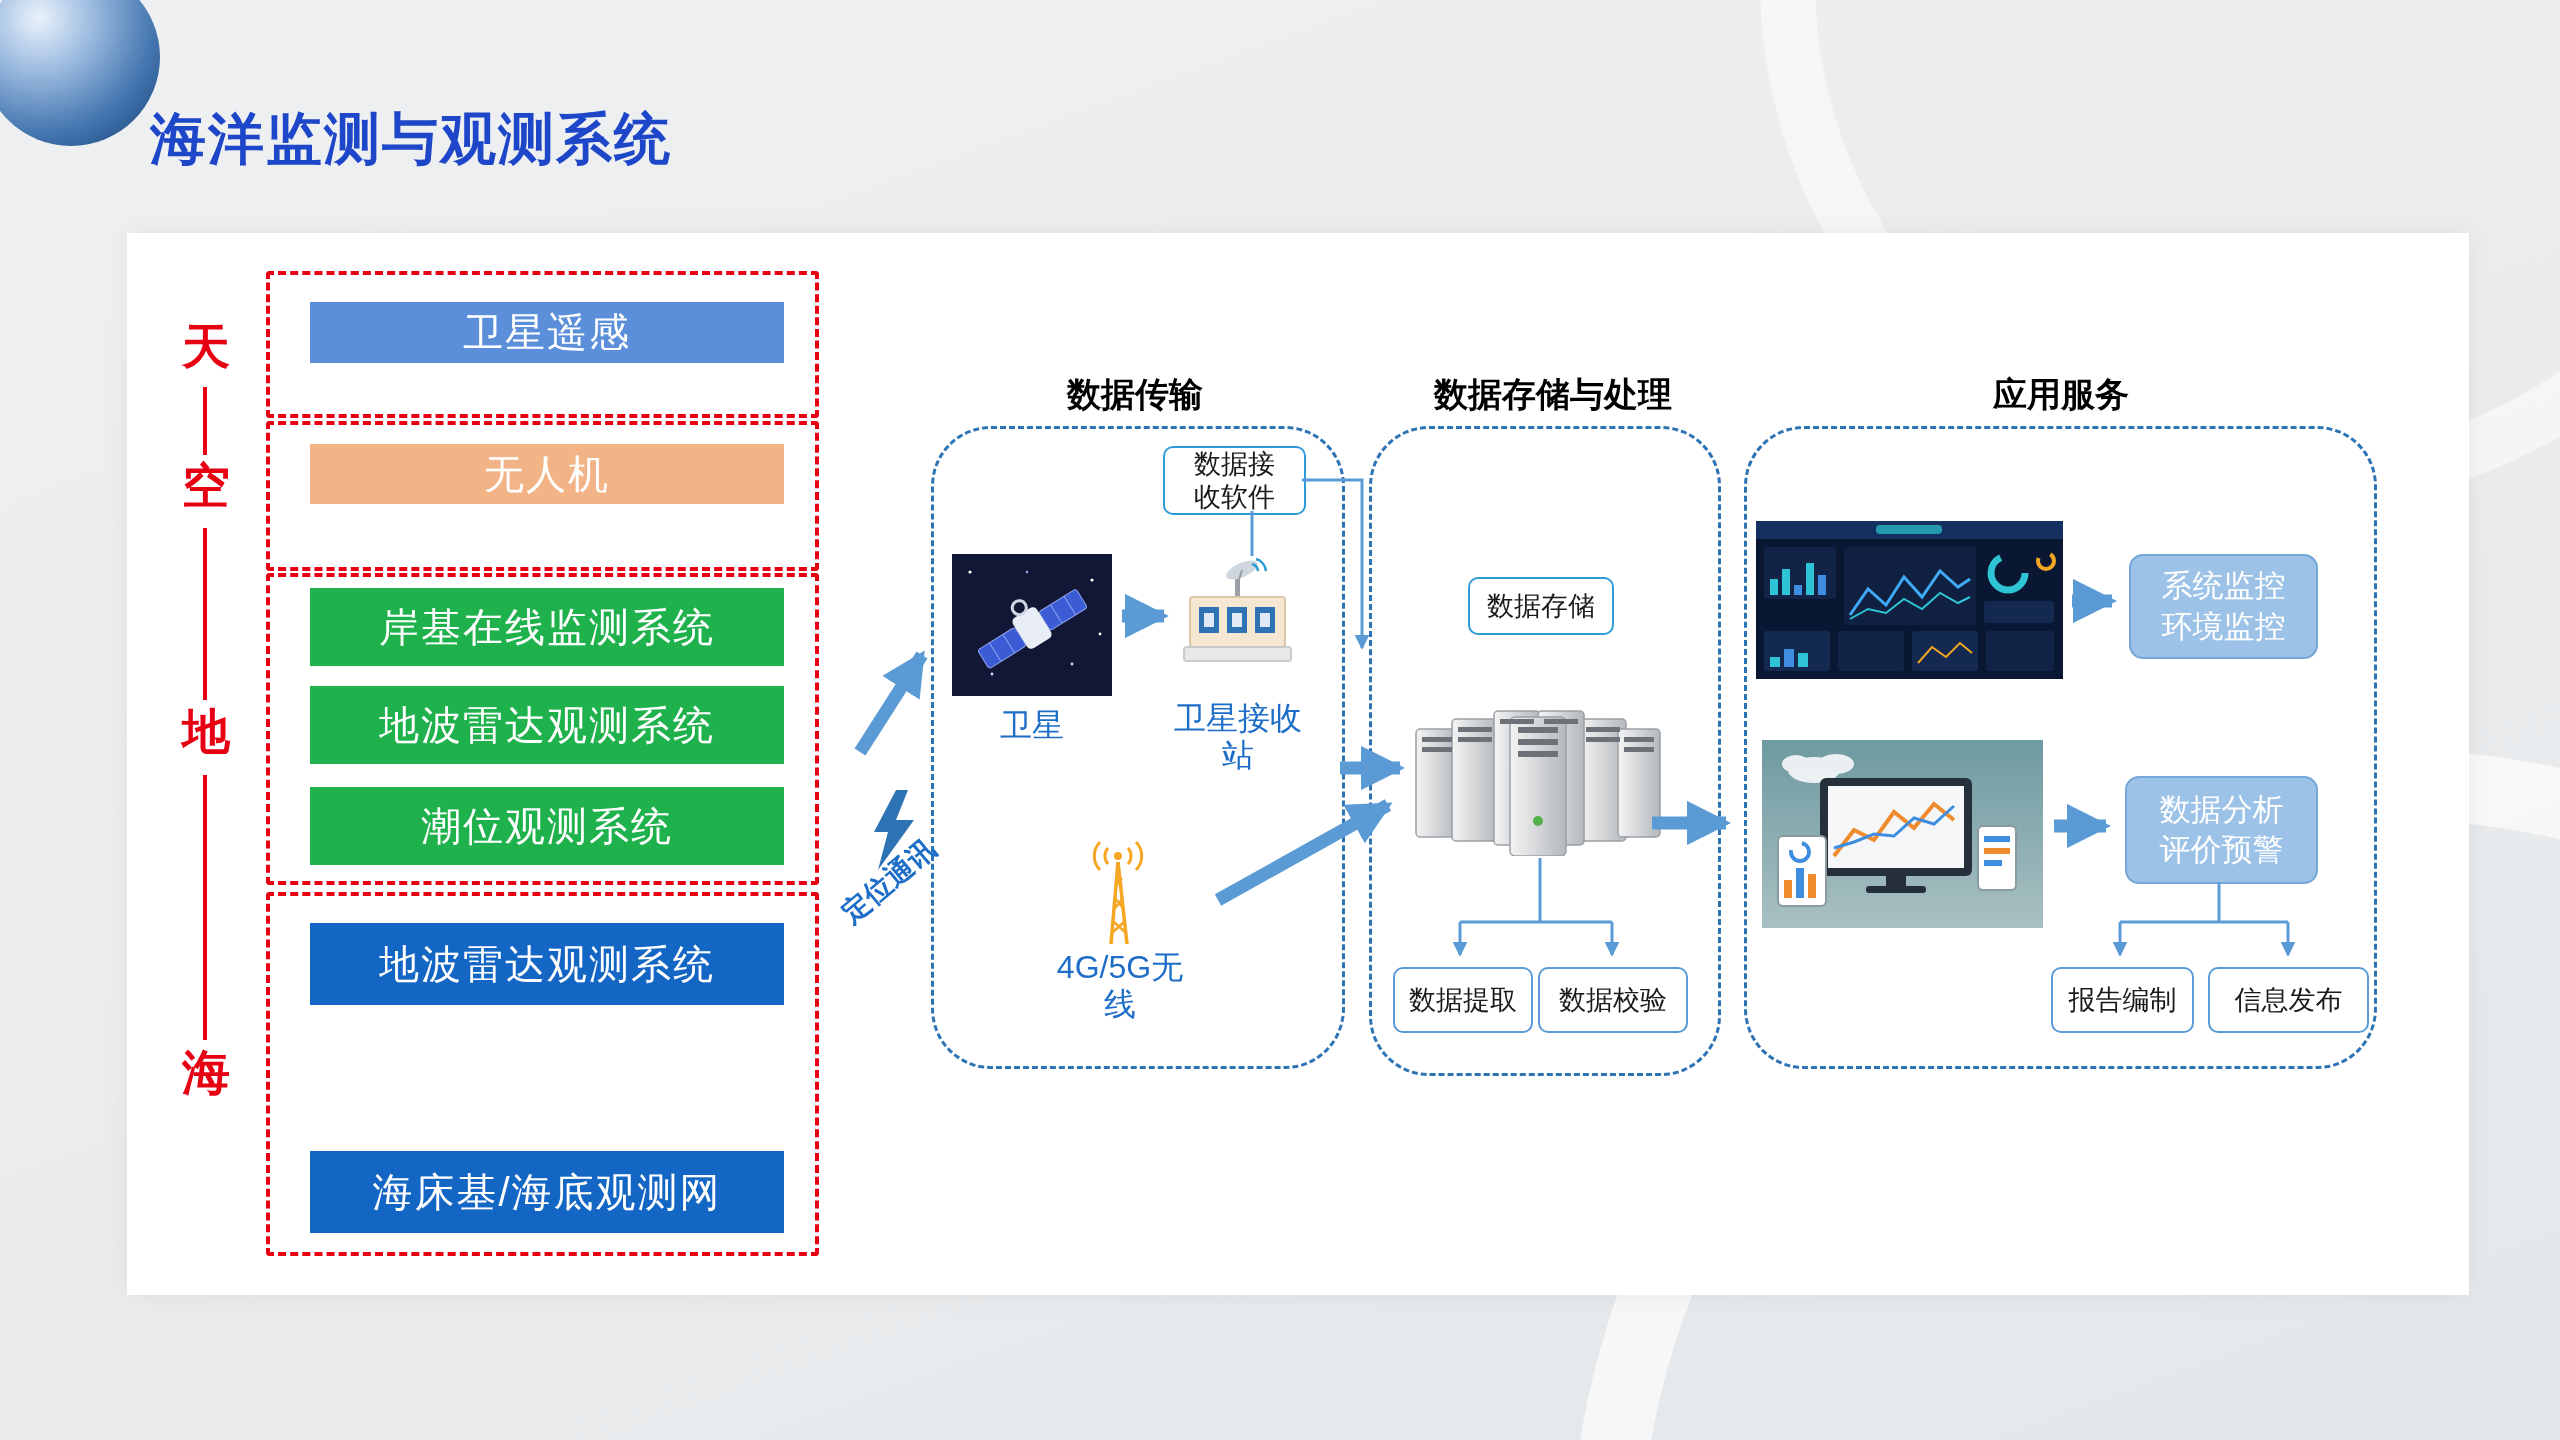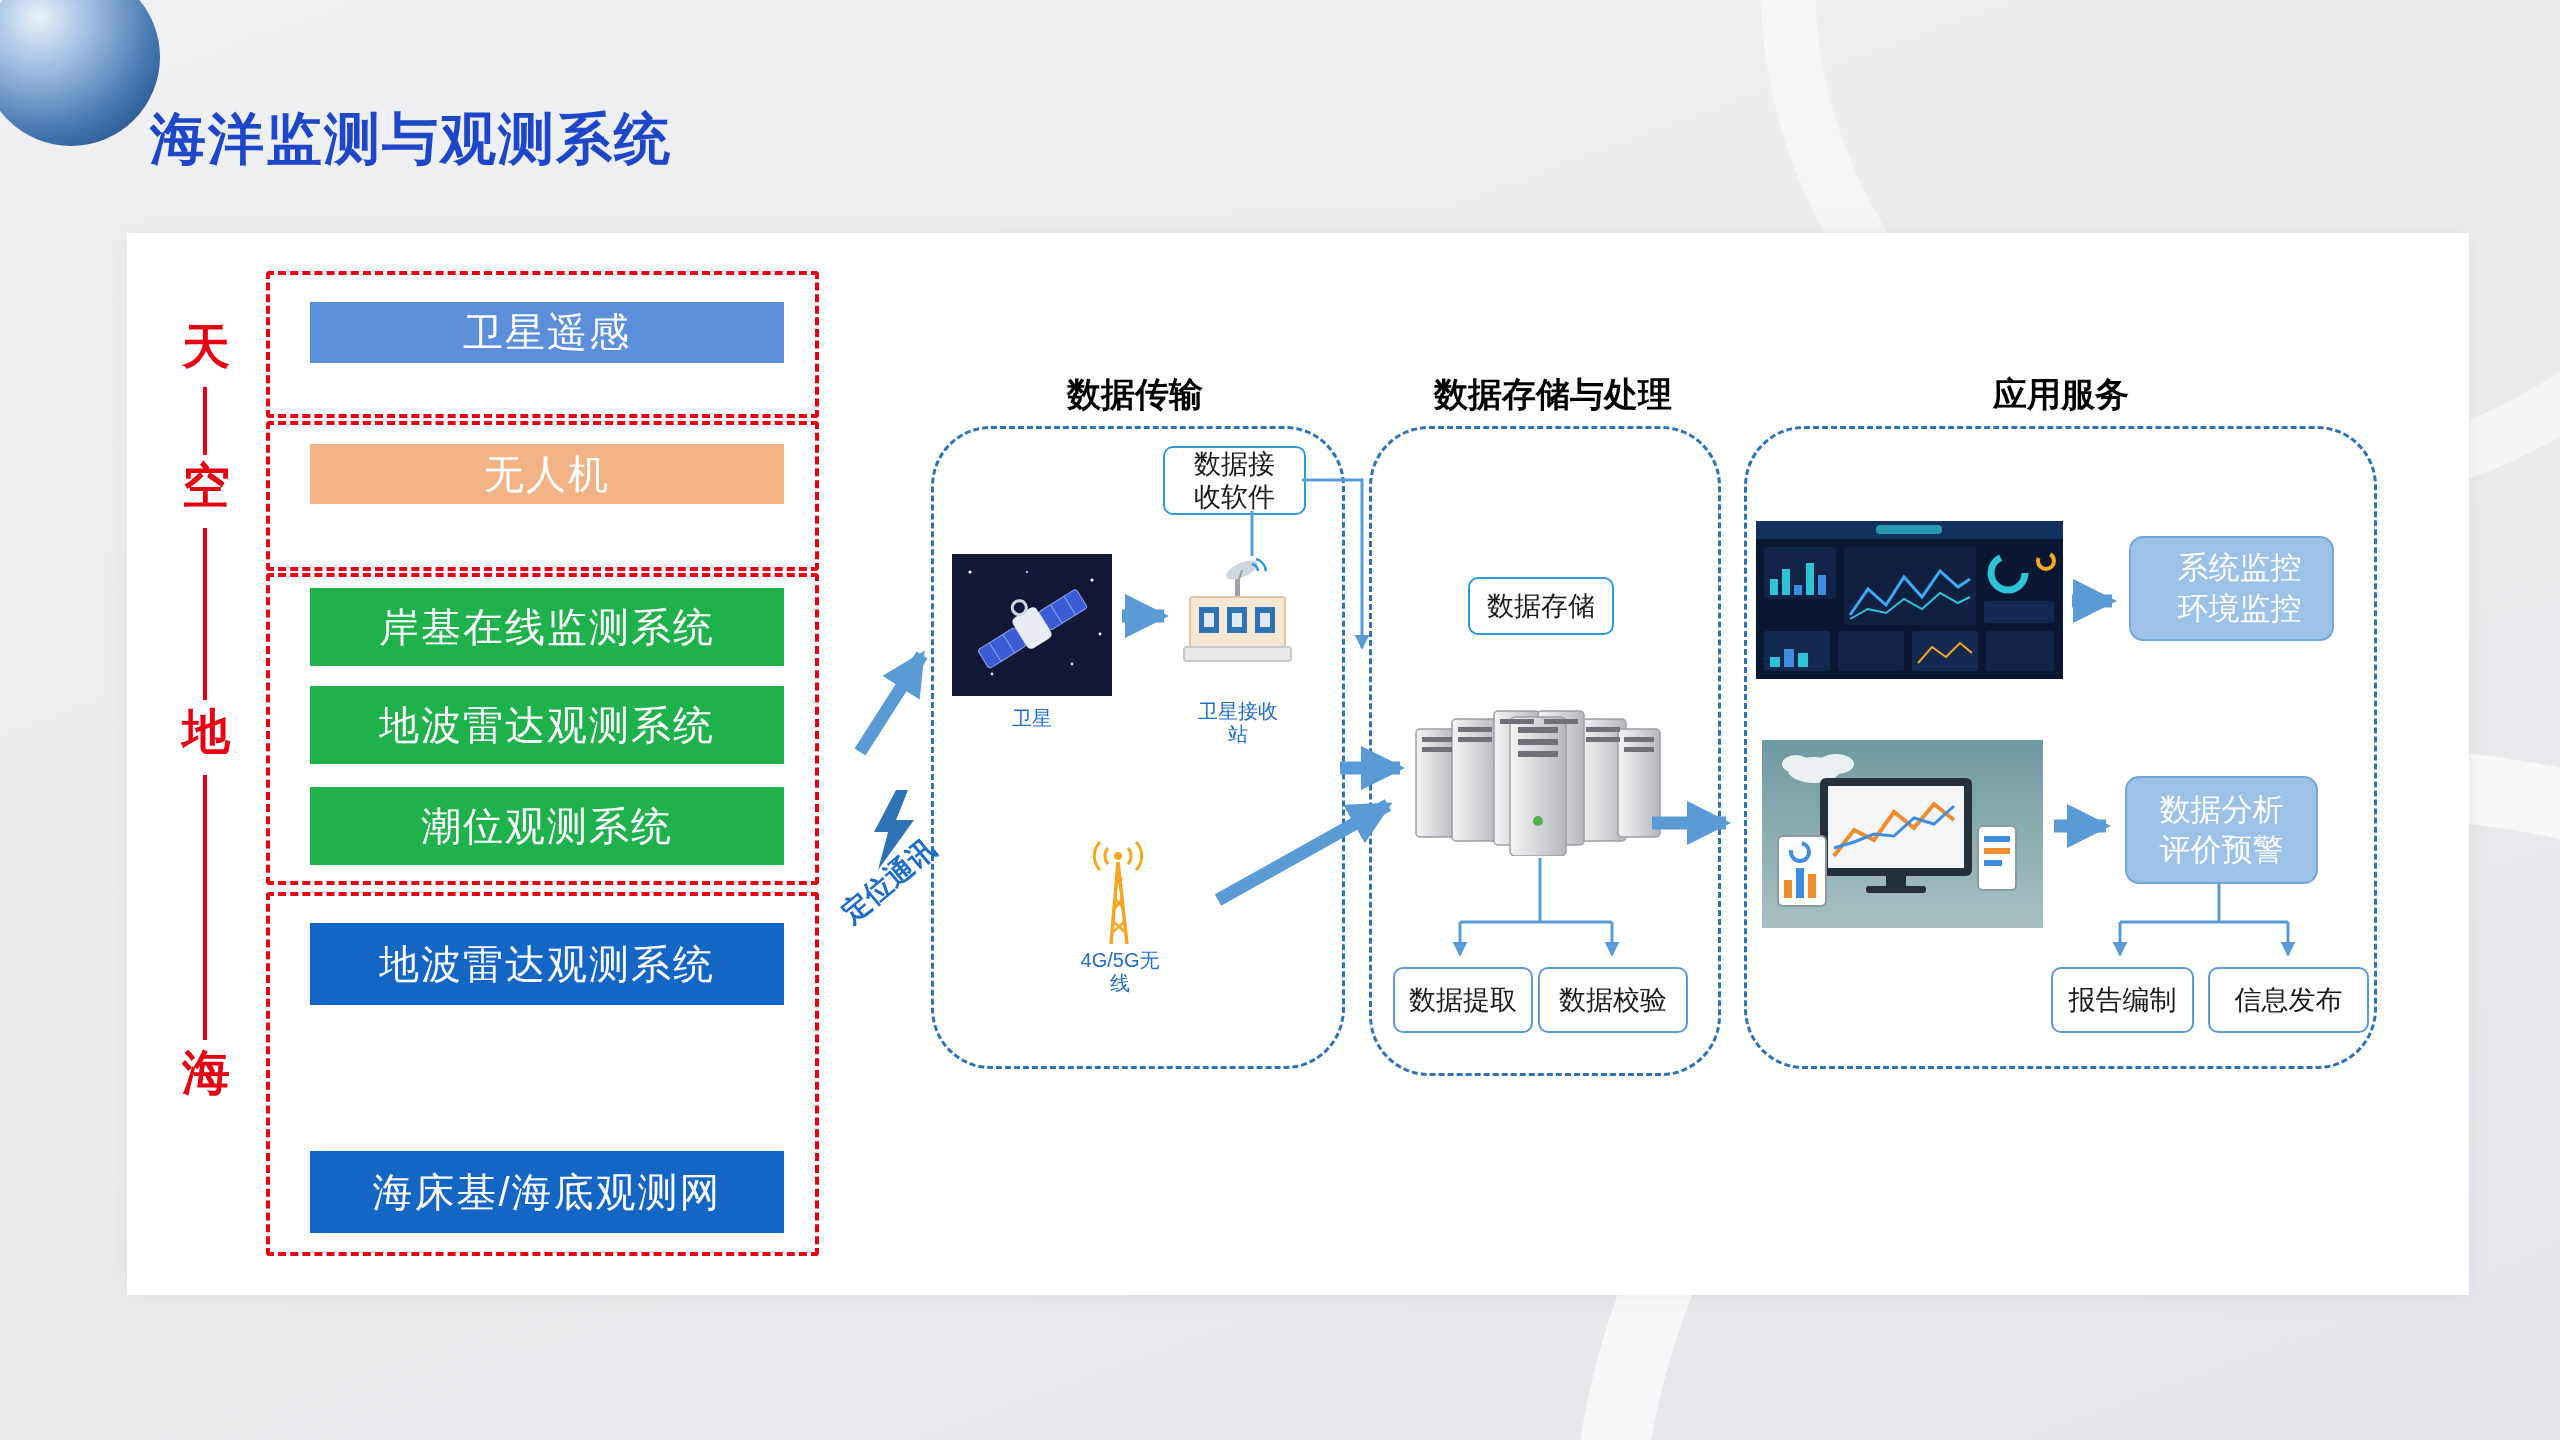--- a/index.html
+++ b/index.html
@@ -41,21 +41,21 @@
     display:flex; align-items:center; justify-content:center; text-align:center;
     font-size:27px; color:#1a1a1a; white-space:pre-line; line-height:1.2;
   }
   .tag.b2{border-color:#5b9bd5;}
   .bluecard{
     position:absolute; background:#9cc2e7; border:2px solid #74a6d8; border-radius:14px;
     display:flex; align-items:center; justify-content:center; text-align:center;
     font-size:31px; color:#ffffff; white-space:pre-line; line-height:1.3;
   }
   .cap{
-    position:absolute; transform:translateX(-50%); color:#1e6ec8; font-size:20px;
+    position:absolute; transform:translateX(-50%); color:#1e6ec8; font-size:32px;
     text-align:center; white-space:pre-line; line-height:1.15;
   }
   .rotcap{
     position:absolute; color:#1e6ec8; font-size:28px; font-weight:bold;
     transform:rotate(-40deg); transform-origin:left center; white-space:nowrap;
   }
   .imgbox{position:absolute;}
   .imgbox svg{display:block; width:100%; height:100%;}
   .connectors{position:absolute; left:0; top:0; pointer-events:none;}
 </style>
@@ -238,21 +238,21 @@
       <rect x="8" y="110" width="66" height="40" rx="3" fill="#13294f"></rect>
       <rect x="82" y="110" width="66" height="40" rx="3" fill="#112447"></rect>
       <rect x="156" y="110" width="66" height="40" rx="3" fill="#13294f"></rect>
       <rect x="230" y="110" width="68" height="40" rx="3" fill="#112447"></rect>
       <rect x="14" y="136" width="10" height="10" fill="#2ec4d6"></rect>
         <rect x="28" y="128" width="10" height="18" fill="#3f8de0"></rect>
       <rect x="42" y="132" width="10" height="14" fill="#2ec4d6"></rect>
       <polyline points="162,142 176,126 190,136 204,122 216,132" fill="none" stroke="#f5a623" stroke-width="2"></polyline>
     </svg>
   </div>
-  <div class="bluecard" style="left:2129px; top:536px; width:185px; height:101px;padding-left:16px;">系统监控
+  <div class="bluecard" style="left:2129px; top:554px; width:185px; height:101px;">系统监控
 环境监控</div>
 
   <div class="imgbox" style="left:1762px; top:740px; width:281px; height:188px;">
     <svg viewBox="0 0 281 188">
       <defs>
         <linearGradient id="gsc" x1="0" y1="0" x2="0" y2="1">
           <stop offset="0" stop-color="#6e9aa1"></stop>
             <stop offset="1" stop-color="#a9c0c2"></stop>
         </linearGradient>
       </defs>

